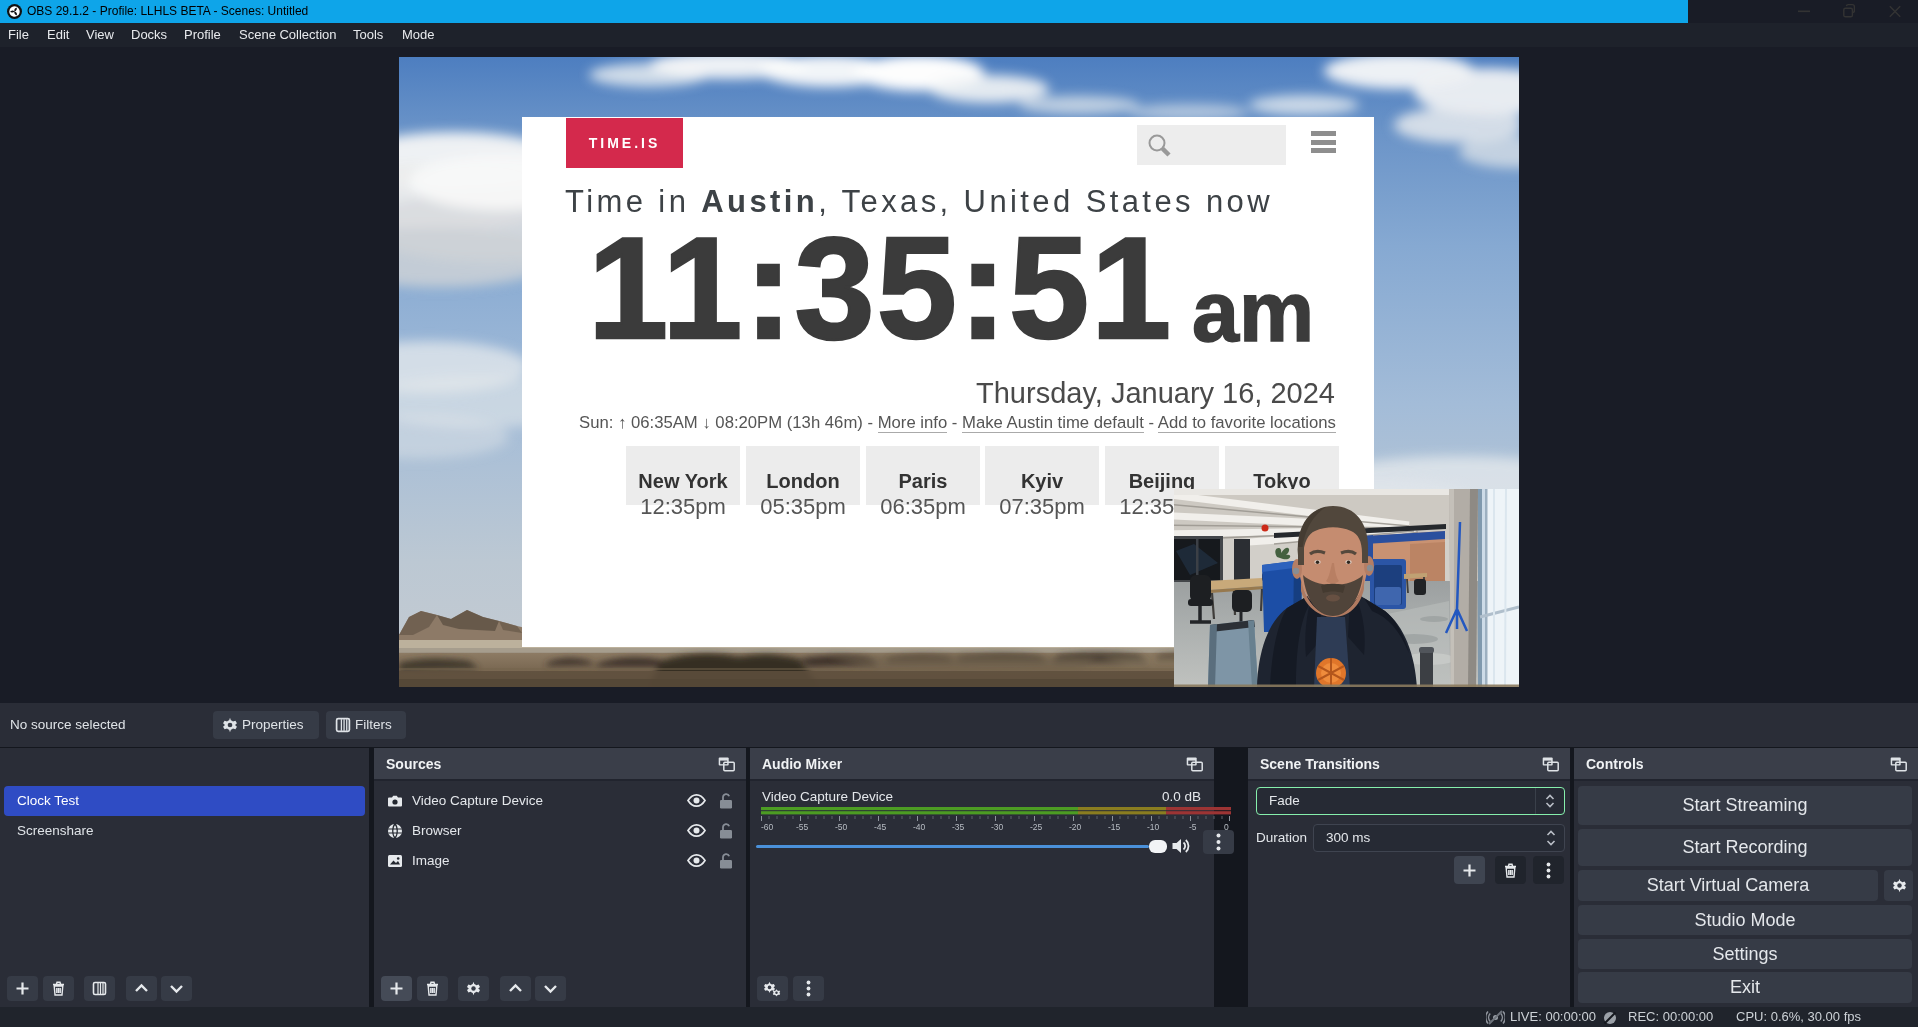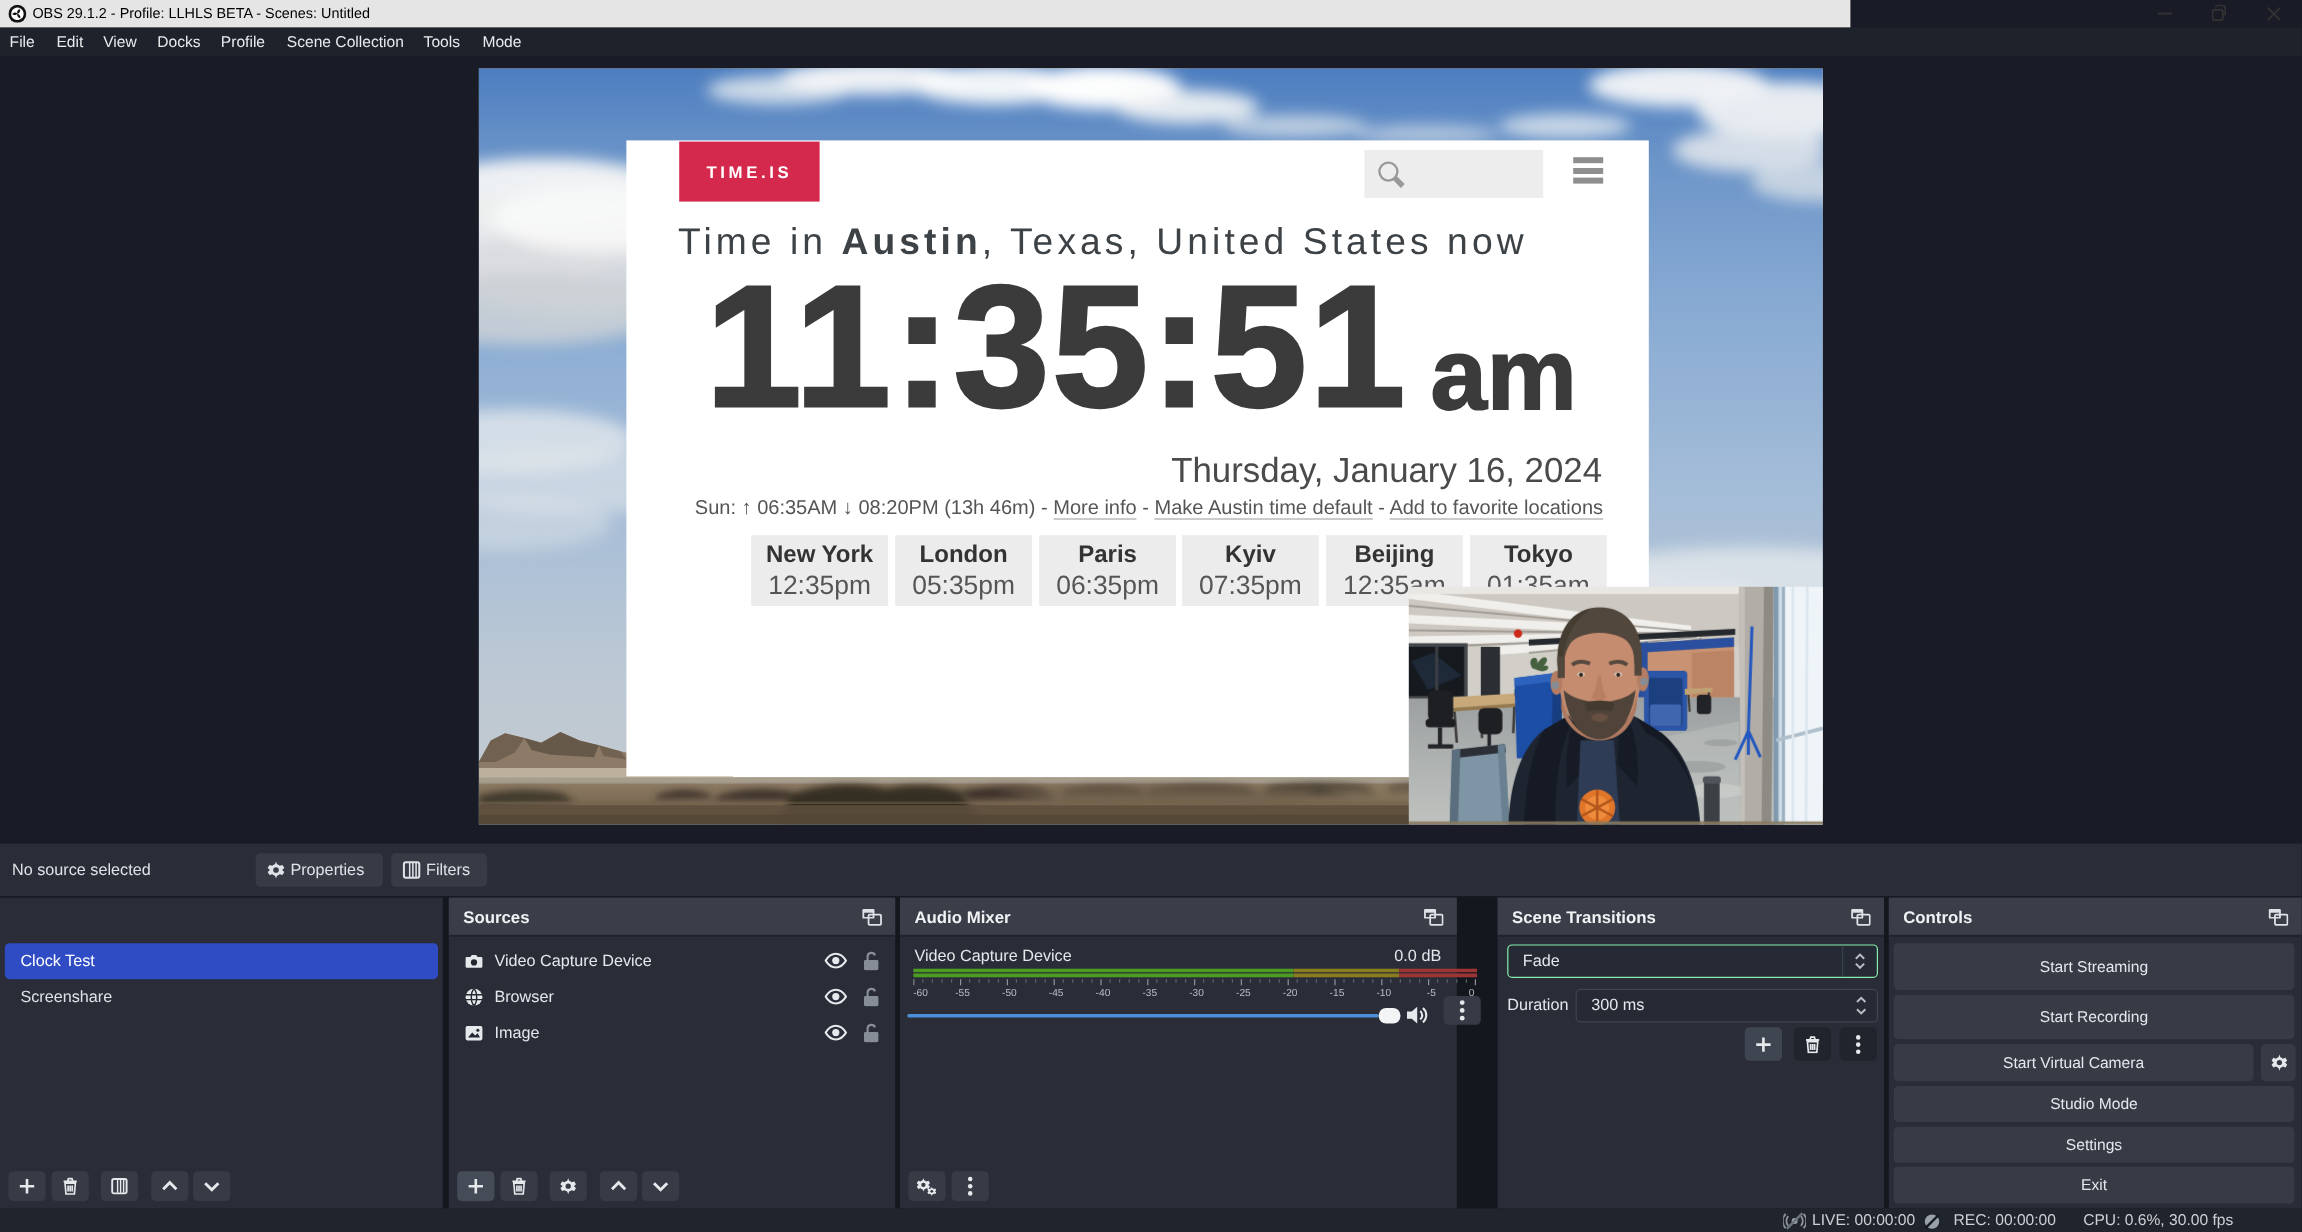--- a/index.html
+++ b/index.html
@@ -1,21 +1,21 @@
 <!DOCTYPE html>
 <html><head>
 <meta charset="utf-8">
 <style>
   * { margin:0; padding:0; box-sizing:border-box; }
   html,body { width:1918px; height:1027px; overflow:hidden; background:#191c26;
     font-family:"Liberation Sans", sans-serif; }
   .abs { position:absolute; }
 
   
-  #titlebar { position:absolute; left:0; top:0; width:1542px; height:23px; background:#e5e5e5; }
+  #titlebar { position:absolute; left:0; top:0; width:1688px; height:23px; background:#0ea5e9; }
   #titletext { position:absolute; left:27px; top:0; height:23px; line-height:23px;
     font-size:12px; color:#000; }
   .winbtn { position:absolute; top:0; width:12px; height:23px; }
 
   
   #menubar { position:absolute; left:0; top:23px; width:1918px; height:24px; background:#1e222b; }
   .menuitem { position:absolute; top:0; height:24px; line-height:24px; font-size:13px; color:#e8eaed; }
 
   
   #main { position:absolute; left:0; top:47px; width:1918px; height:656px; background:#191c26; }
@@ -32,21 +32,21 @@
   #headline { position:absolute; left:43px; top:67px; font-size:31px; color:#3d4246; letter-spacing:3.4px; white-space:nowrap;}
   #clock { position:absolute; left:0px; top:100px; width:852px; height:130px; }
   #bigtime { position:absolute; left:66px; top:-11px; font-size:144px; font-weight:bold; color:#3b3b3b;
       letter-spacing:2.1px; -webkit-text-stroke:2.5px #3b3b3b; }
   #ampm { position:absolute; left:670px; top:47px; font-size:84.5px; font-weight:bold; color:#3b3b3b; -webkit-text-stroke:1.5px #3b3b3b; }
   #dateline { position:absolute; right:39px; top:260px; font-size:29px; color:#4a4a4a; }
   #sunline { position:absolute; left:57px; top:296px; font-size:16.7px; color:#555; white-space:nowrap; }
   #sunline span.lnk { border-bottom:1px solid #aaa; }
   #cities { position:absolute; left:104px; top:329px; width:714px; height:59px; }
   .citybox { position:absolute; top:0; width:114px; height:59px; background:#ececec; text-align:center; }
-  .cityname { font-size:20px; font-weight:bold; color:#333; margin-top:5px; }
+  .cityname { font-size:20px; font-weight:bold; color:#333; margin-top:24px; }
   .citytime { font-size:22px; color:#555; margin-top:1px; }
 
   #webcam { position:absolute; left:775px; top:432px; width:345px; height:198px; overflow:hidden; }
 
   
   #ptoolbar { position:absolute; left:0; top:703px; width:1918px; height:44px; background:#2a2d37; }
   #nosource { position:absolute; left:10px; top:0; height:44px; line-height:44px; font-size:13.5px; color:#dfe3e7; }
   .pbtn { position:absolute; top:8px; height:28px; background:#363b46; border-radius:4px;
      color:#dfe3e7; font-size:13.5px; line-height:28px; }
 
@@ -55,21 +55,21 @@
   .panel { position:absolute; top:1px; height:259px; background:#2a2d37; }
   .phead { position:absolute; left:0; top:0; width:100%; height:33px; background:#3a3e49; border-bottom:2px solid #21242e; }
   .ptitle { position:absolute; left:12px; top:0; height:33px; line-height:33px; font-weight:bold;
      font-size:14px; color:#f0f2f4; }
   .dockicon { position:absolute; right:11px; top:8px; width:17px; height:17px; }
   .toolbtn { position:absolute; background:#363b46; border-radius:4px; }
   .srcrow { position:absolute; left:0; width:100%; height:30px; }
   .srcicon { position:absolute; left:13px; top:7px; width:16px; height:16px; }
   .srctext { position:absolute; left:38px; top:0; line-height:30px; font-size:13.5px; color:#e4e7eb; }
   .cbtn { position:absolute; left:4px; width:334px; background:#363b46; border-radius:4px;
-      text-align:center; font-size:13px; color:#e4e7eb; }
+      text-align:center; font-size:18px; color:#e4e7eb; }
 
   
   #statusbar { position:absolute; left:0; top:1007px; width:1918px; height:20px; background:#20242c; }
   .stext { position:absolute; top:0; height:20px; line-height:20px; font-size:13px; color:#ccd1d6; }
 </style>
 </head>
 <body>
 
 <div id="titlebar">
   <svg class="abs" style="left:7px;top:4px" width="15" height="15" viewBox="0 0 15 15">

